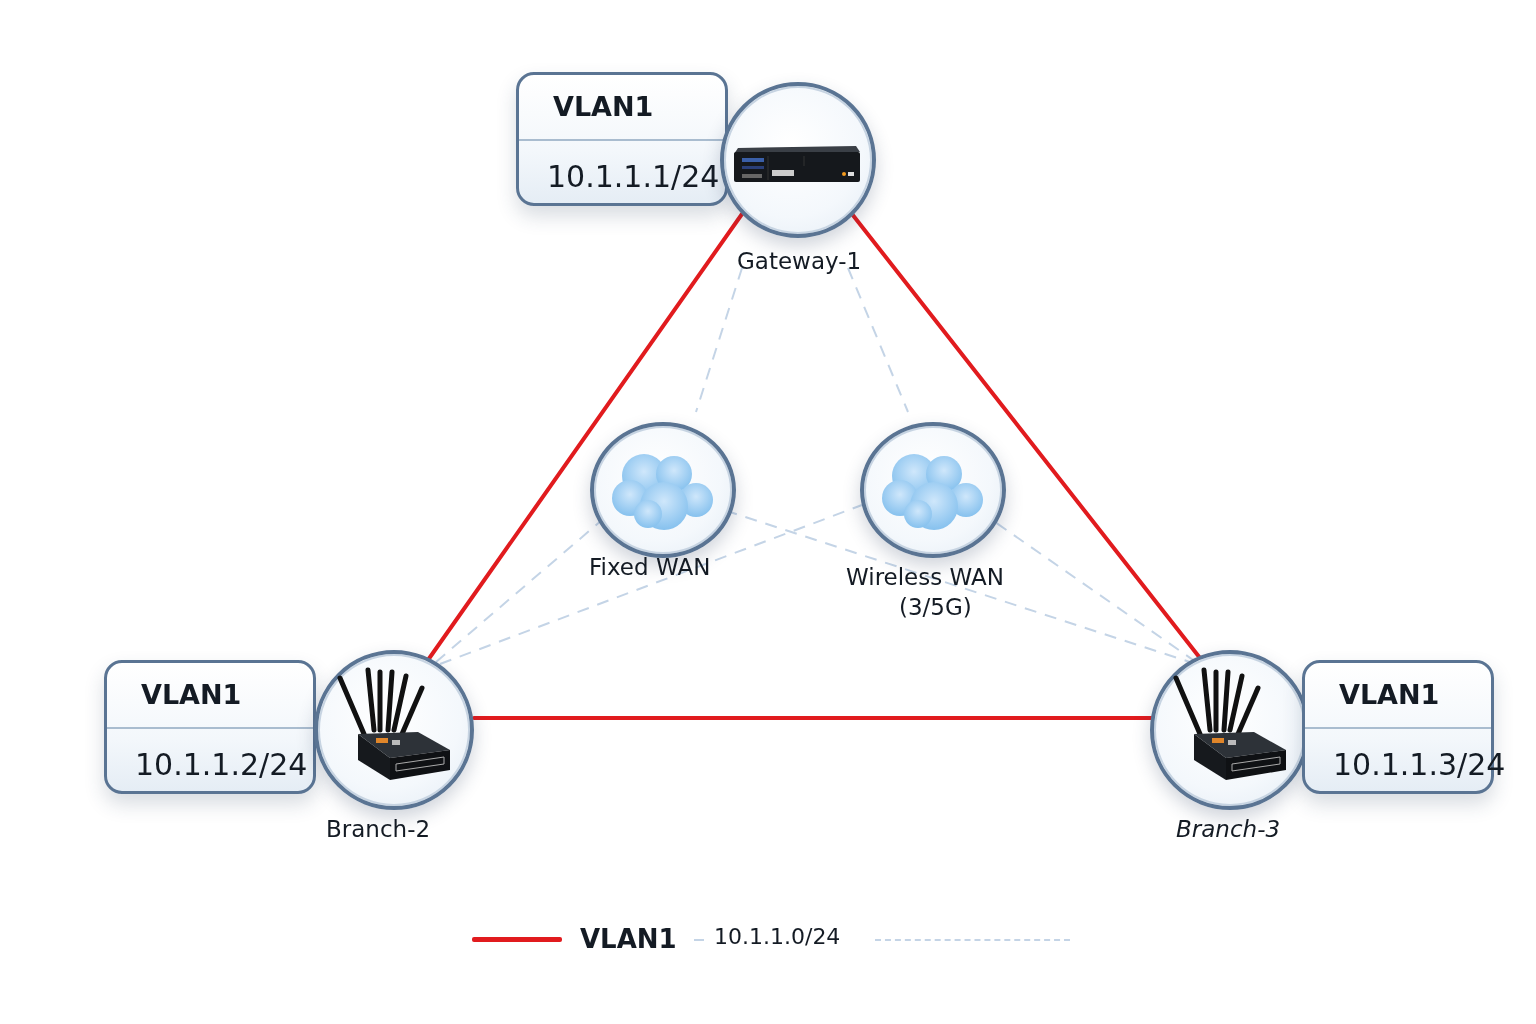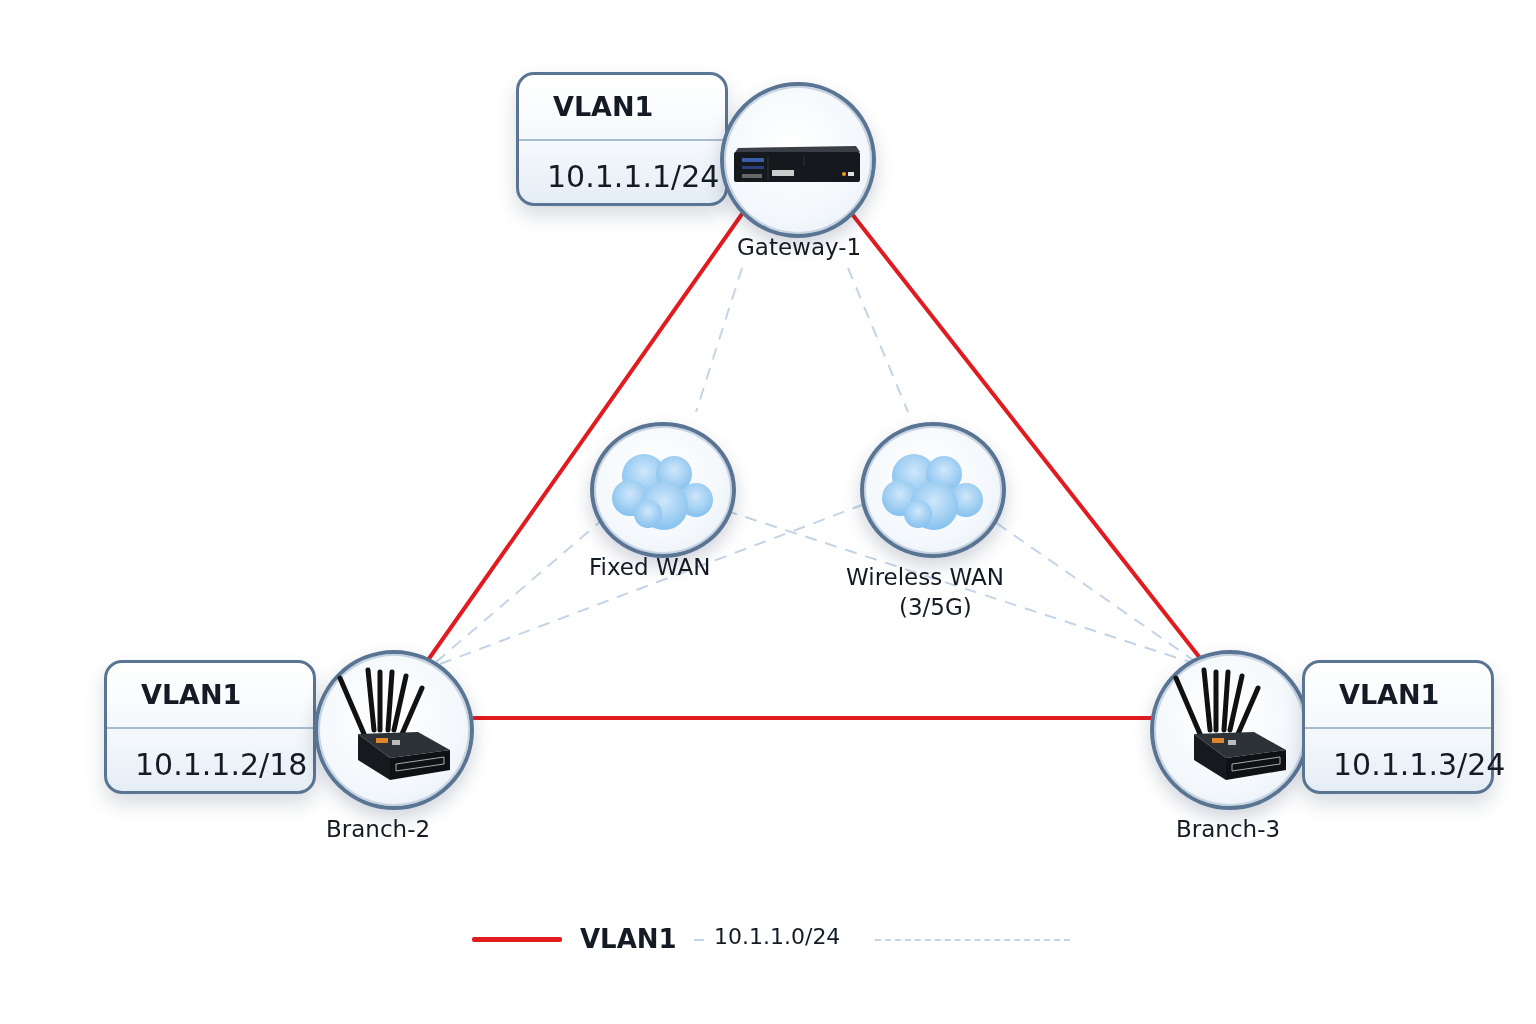--- a/index.html
+++ b/index.html
@@ -76,26 +76,26 @@
     <rect x="18" y="72" width="22" height="4" fill="#3a5fa8"></rect>
     <rect x="18" y="80" width="22" height="3" fill="#2a3f78"></rect>
     <rect x="18" y="88" width="20" height="4" fill="#666"></rect>
     <rect x="48" y="84" width="22" height="6" fill="#ccc"></rect>
     <line x1="44" y1="70" x2="44" y2="94" stroke="#333" stroke-width="1"></line>
     <line x1="80" y1="70" x2="80" y2="80" stroke="#333" stroke-width="1"></line>
     <circle cx="120" cy="88" r="2" fill="#f39a1e"></circle>
     <rect x="124" y="86" width="6" height="4" fill="#ddd"></rect>
   </svg>
 </div>
-<div class="node-label" style="left:737px; top:234px;">Gateway-1</div>
+<div class="node-label" style="left:737px; top:248px;">Gateway-1</div>
 
 <div class="vlan-box" style="left:104px; top:660px;">
   <div class="vlan-name">VLAN1</div>
   <div class="divider"></div>
-  <div class="vlan-ip">10.1.1.2/18</div>
+  <div class="vlan-ip">10.1.1.2/24</div>
 </div>
 <div class="node-circle" style="left:314px; top:650px; width:160px; height:160px;">
   <svg width="152" height="152" style="position:absolute;left:0;top:0;">
     <g stroke="#111" stroke-width="5" stroke-linecap="round">
       <line x1="22" y1="24" x2="46" y2="80"></line>
       <line x1="50" y1="16" x2="56" y2="76"></line>
       <line x1="62" y1="18" x2="62" y2="76"></line>
       <line x1="74" y1="18" x2="70" y2="76"></line>
       <line x1="88" y1="22" x2="76" y2="76"></line>
       <line x1="104" y1="34" x2="84" y2="80"></line>
@@ -126,21 +126,21 @@
     <rect x="58" y="84" width="12" height="5" fill="#e0862a"></rect>
     <rect x="74" y="86" width="8" height="5" fill="#bbb"></rect>
     <polygon points="78,110 126,103 126,110 78,117" fill="none" stroke="#aaa" stroke-width="1"></polygon>
   </svg>
 </div>
 <div class="vlan-box" style="left:1302px; top:660px; width:192px;">
   <div class="vlan-name">VLAN1</div>
   <div class="divider"></div>
   <div class="vlan-ip">10.1.1.3/24</div>
 </div>
-<div class="node-label" style="left:1176px; top:816px;">Branch-3</div>
+<div class="node-label" style="left:1176px; top:816px;font-style:italic;">Branch-3</div>
 
 <div class="node-circle" style="left:590px; top:422px; width:146px; height:136px;">
   <svg width="138" height="128" style="position:absolute;left:0;top:0;">
     <defs>
       <radialGradient id="cg1" cx="50%" cy="40%" r="60%">
         <stop offset="0%" stop-color="#cfe7fb"></stop>
         <stop offset="100%" stop-color="#86c1ee"></stop>
       </radialGradient>
     </defs>
     <g fill="url(#cg1)">

